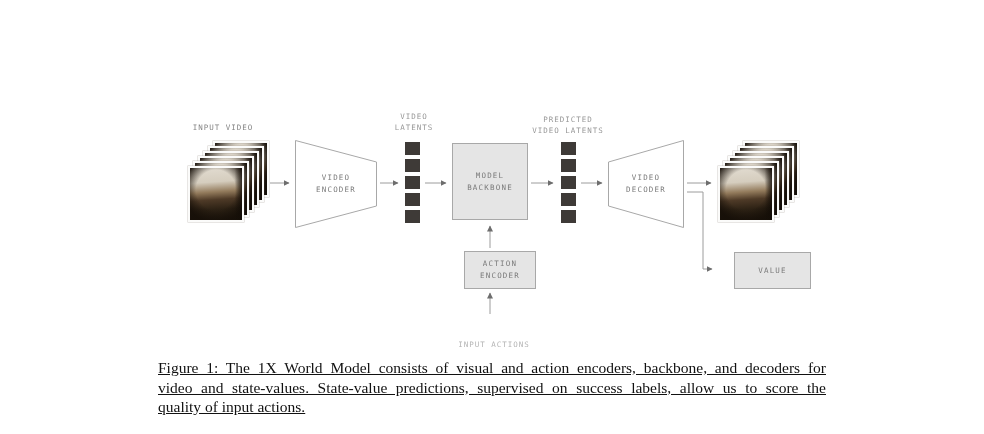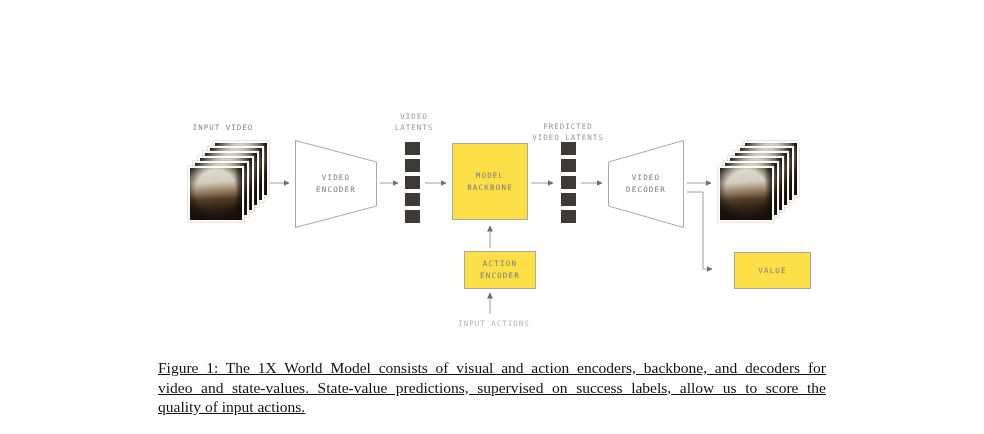--- a/index.html
+++ b/index.html
@@ -10,21 +10,21 @@
   
   .lbl{
     position:absolute;transform:translateX(-50%);
     font-size:7.5px;letter-spacing:1px;white-space:nowrap;
     color:var(--label-text);text-align:center;line-height:11px;
   }
   .lbl.dark{color:var(--label-dark);}
   .lbl.light{color:var(--light-label-text);}
   
   .node-box{
-    position:absolute;background:#fde047;border:1px solid var(--box-border);
+    position:absolute;background:#e5e5e5;border:1px solid var(--box-border);
     box-sizing:border-box;display:flex;flex-direction:column;align-items:center;justify-content:center;
   }
   .node-text{
     font-size:7.5px;letter-spacing:1.2px;color:var(--node-text);
     line-height:12px;text-align:center;white-space:nowrap;
   }
   .trap{position:absolute;}
   .trap svg{display:block;}
   .trap .node-text-wrap{
     position:absolute;inset:0;display:flex;flex-direction:column;align-items:center;justify-content:center;
@@ -86,27 +86,27 @@
     </g>
   </svg>
 
   <div class="lbl dark" style="left:223px;top:122px">INPUT VIDEO</div>
 
   <div class="lbl" style="left:414px;top:111px">
     <div>VIDEO</div>
     <div>LATENTS</div>
   </div>
 
-  <div class="lbl" style="left:568px;top:121px">
+  <div class="lbl" style="left:568px;top:114px">
     <div>PREDICTED</div>
     <div>VIDEO LATENTS</div>
   </div>
 
 
-  <div class="lbl light" style="left:494px;top:318px">INPUT ACTIONS</div>
+  <div class="lbl light" style="left:494px;top:339px">INPUT ACTIONS</div>
 
   <div class="frame-stack" style="left:188px;top:141px">
       <div class="video-frame"></div>
       <div class="video-frame"></div>
       <div class="video-frame"></div>
       <div class="video-frame"></div>
       <div class="video-frame"></div>
       <div class="video-frame"></div>
     </div>
 

